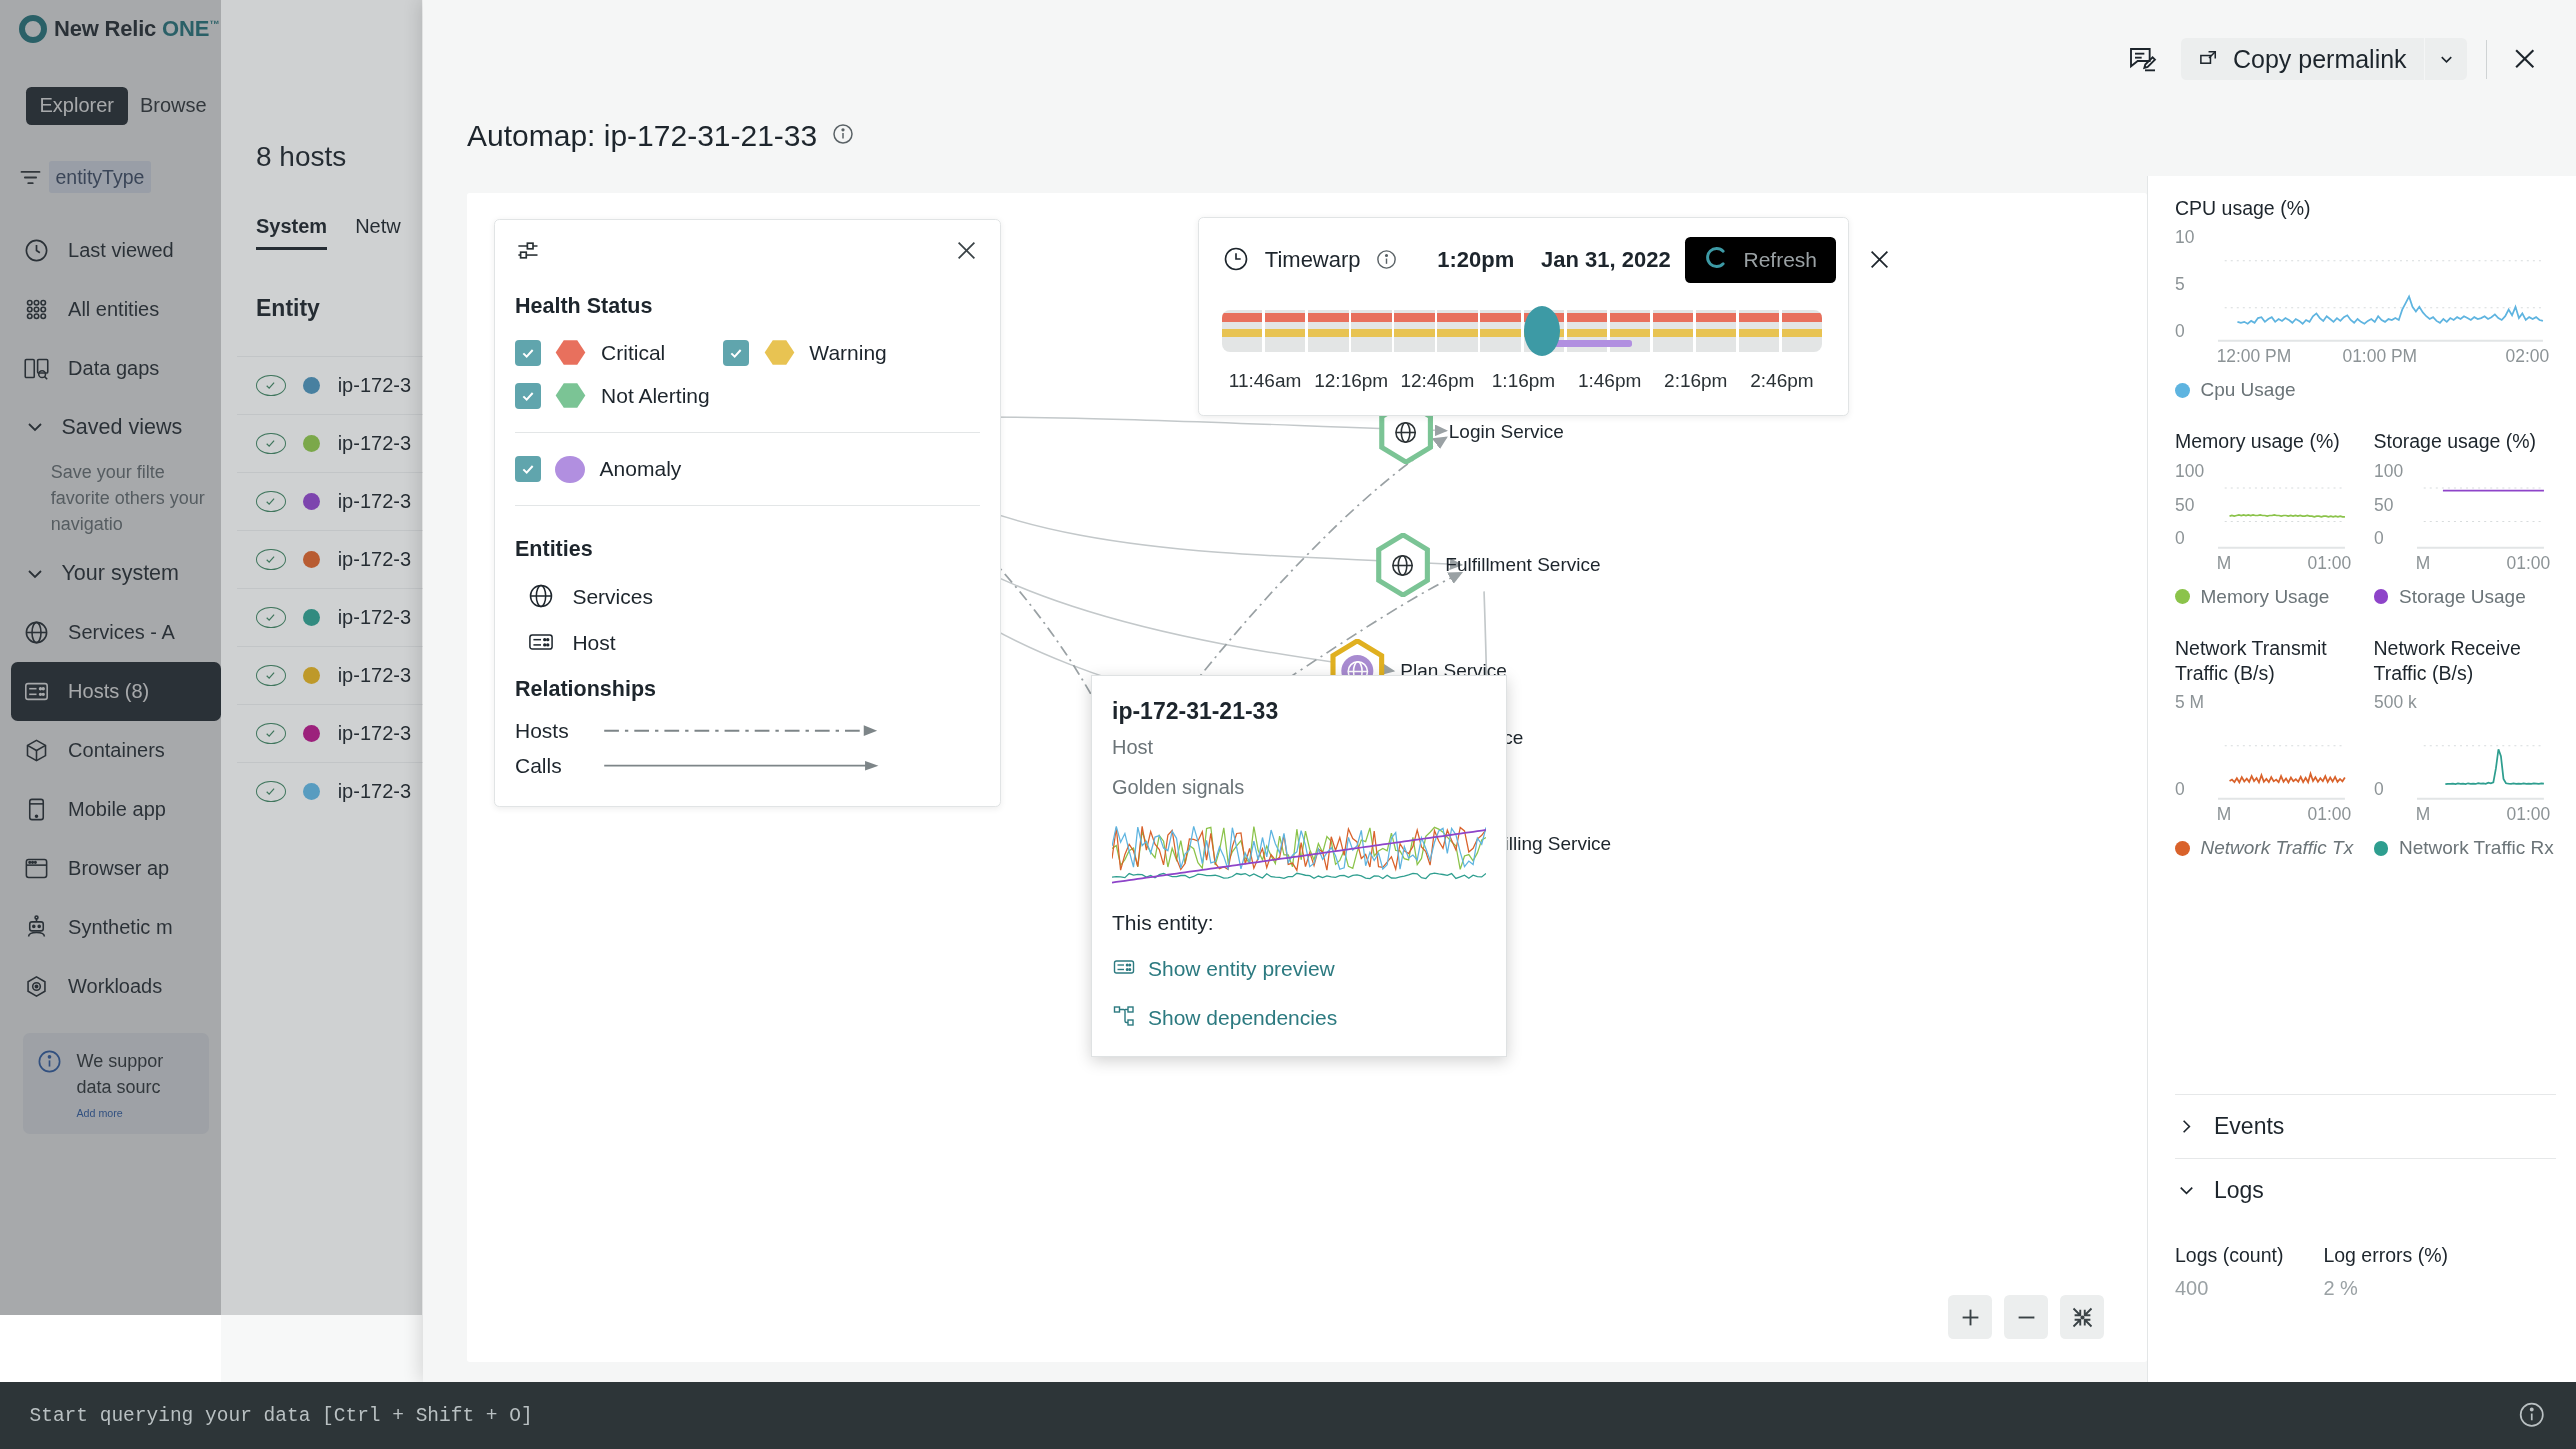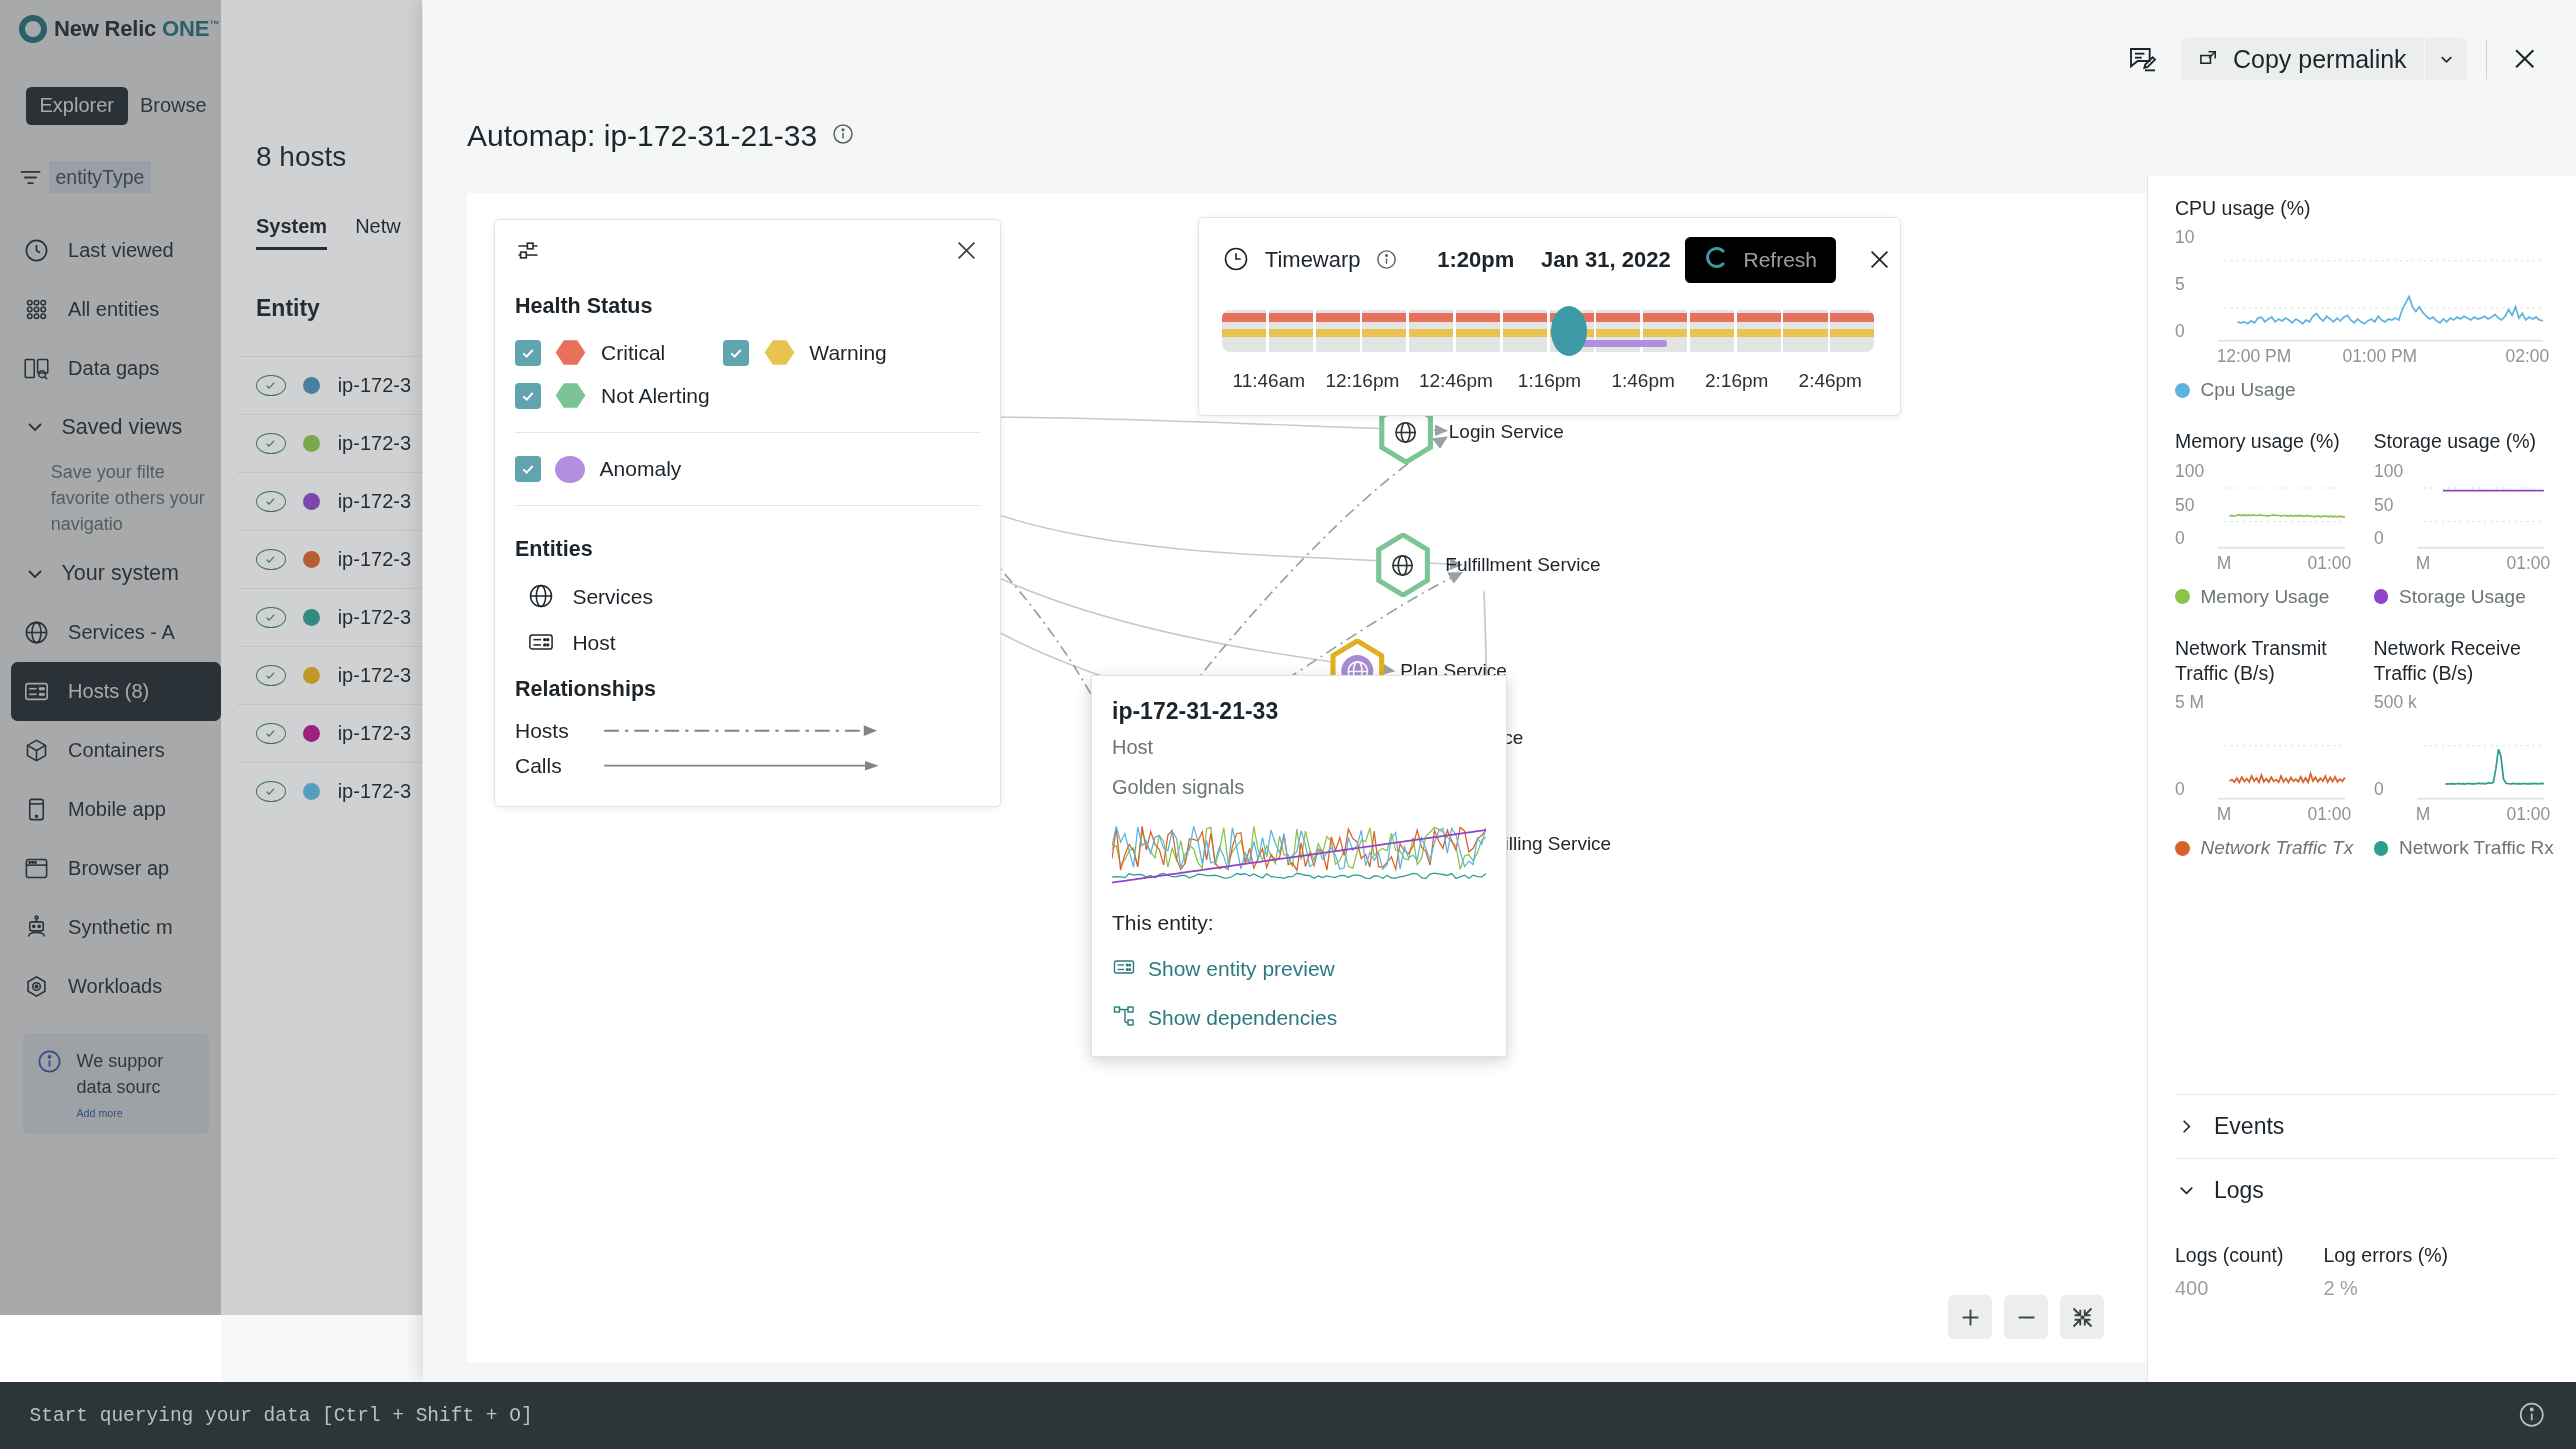--- a/index.html
+++ b/index.html
@@ -141,21 +141,21 @@
   .legend-label { font-size: 21px; color: #1d252c; white-space: nowrap; }
   .legend-ellipse { width: 29.5px; height: 27px; border-radius: 50%; background: #b18fe0; flex: 0 0 29.5px; }
   .legend-div { height: 0.7px; background: #e3e6e7; margin: 14.8px 20px; }
   .legend-entity { display: flex; align-items: center; gap: 17.4px; padding: 8px 20px 8px 32px; }
   .legend-entity-label { font-size: 21px; color: #1d252c; }
   .legend-rel { display: flex; align-items: center; padding: 5.4px 20px; }
   .legend-rel-label { font-size: 21px; color: #1d252c; width: 86px; }
 
   
   .timewarp-card {
-    position: absolute; left: 731px; top: 24px; width: 703px;
+    position: absolute; left: 731px; top: 24px; width: 651px;
     background: #ffffff; border: 0.7px solid #e1e4e5; border-radius: 5.4px;
     box-shadow: 0 1.3px 6.7px rgba(0,0,0,.07);
     padding: 19px 23px 23px 23px;
   }
   .tw-head { display: flex; align-items: center; gap: 14.8px; }
   .tw-label { font-size: 22px; color: #1d252c; font-weight: 400; white-space: nowrap; }
   .tw-time { font-size: 22px; color: #1d252c; font-weight: 700; margin-left: 24px; white-space: nowrap; }
   .tw-refresh {
     margin-left: auto; background: #000000; border-radius: 5.4px; height: 46px;
     display: flex; align-items: center; gap: 12px; padding: 0 19px;

